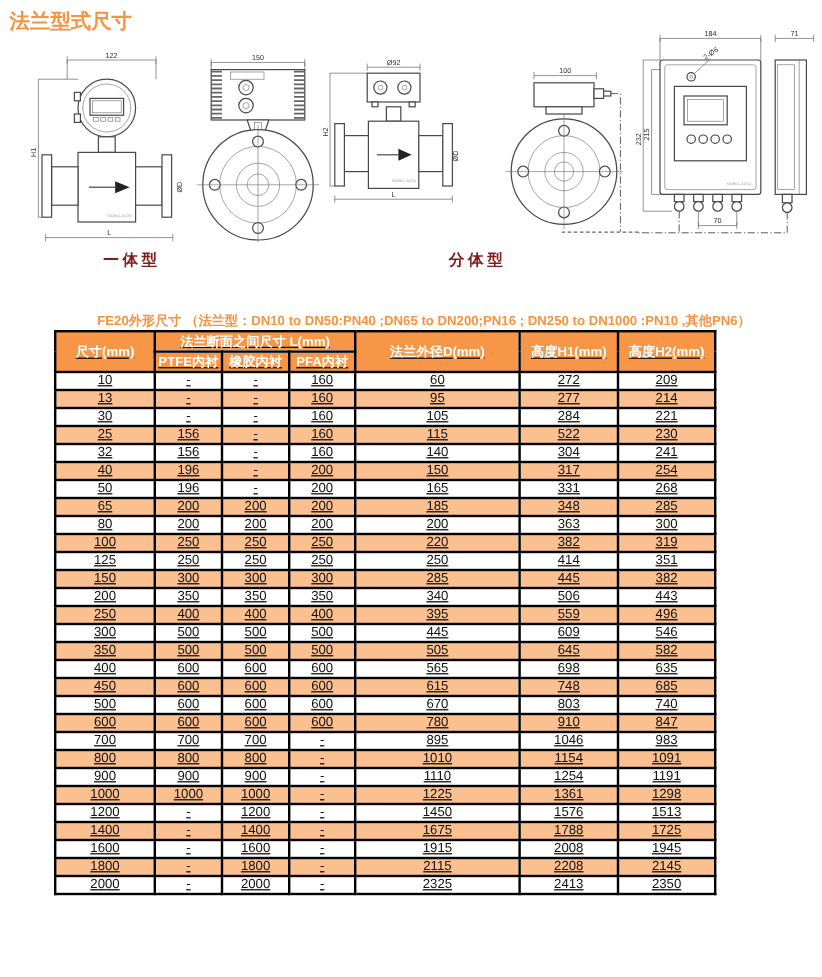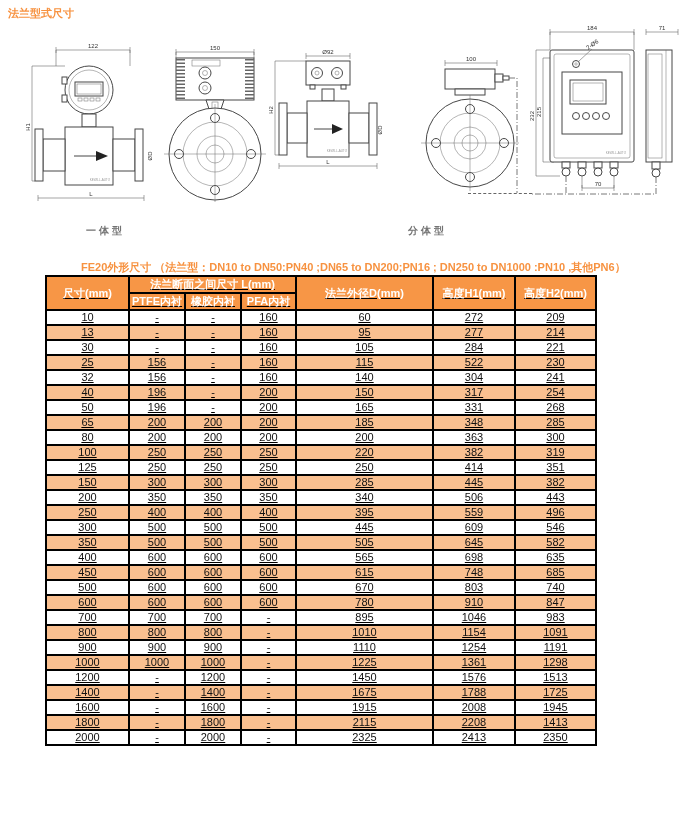--- a/index.html
+++ b/index.html
@@ -1,29 +1,29 @@
 <!DOCTYPE html>
 <html style="--accent: #F79240; --header-bg: #F79646; --stripe: #FAC090;"><head>
 <meta charset="utf-8">
 <style>
   :root { --accent:#F79240; --header-bg:#F79646; --stripe:#FAC090; }
   * { box-sizing:border-box; }
   body { margin:0; width:685px; height:814px; background:#fff; position:relative; overflow:hidden;
          font-family:"Liberation Sans","DejaVu Sans",sans-serif; }
-  .page-title { position:absolute; left:8px; top:6px; font-size:11px; font-weight:bold; color:var(--accent); margin:0; }
+  .page-title { position:absolute; left:8px; top:6px; font-size:17px; font-weight:bold; color:var(--accent); margin:0; }
   svg.draw { position:absolute; overflow:visible; }
   .ln { fill:none; stroke:#474747; stroke-width:1; }
   .fw { fill:#fff; stroke:#474747; stroke-width:1; }
   .thin { fill:none; stroke:#6a6a6a; stroke-width:0.5; }
   .dim { stroke:#6a6a6a; stroke-width:0.6; fill:none; }
   .dt { font-size:6px; fill:#333; }
   .tiny { font-size:3px; fill:#999; }
   .rib { stroke:#666; stroke-width:9; stroke-dasharray:1.5 2; fill:none; }
   .cable { stroke:#555; stroke-width:0.8; fill:none; stroke-dasharray:6 2 1 2; }
-  .type-label { position:absolute; font-size:10px; font-weight:600; color:#737373; letter-spacing:3px;margin-top:16px; }
+  .type-label { position:absolute; font-size:13px; font-weight:600; color:#7f1d1d; letter-spacing:3px; }
   .caption { position:absolute; left:46px; top:260px; font-size:11px; font-weight:bold; color:var(--accent); white-space:nowrap;padding-left:35px; }
   .cable-link { position:absolute; left:468px; top:193px; width:64px; border-top:1px dashed #666; }
   table.dims { position:absolute; left:45px; top:275px; border-collapse:collapse; table-layout:fixed;text-decoration:underline; }
   table.dims th, table.dims td { border:2px solid #000; text-align:center; font-size:11px; padding:0; overflow:hidden; }
   table.dims th { background:var(--header-bg); color:#fff; height:17px; font-weight:bold; }
   table.dims td { height:15px; color:#111; line-height:1; }
   table.dims tr.stripe td { background:var(--stripe); }
 </style>
 </head>
 <body>
@@ -157,21 +157,21 @@
     <circle class="fw" cx="55" cy="54" r="4.5"></circle>
       <circle class="fw" cx="55" cy="122" r="4.5"></circle>
     <circle class="fw" cx="21" cy="88" r="4.5"></circle>
       <circle class="fw" cx="89" cy="88" r="4.5"></circle>
     <line class="thin" x1="6" y1="88" x2="104" y2="88"></line>
       <line class="thin" x1="55" y1="40" x2="55" y2="136"></line>
   </g>
   <polyline class="cable" points="94,23 102,23 102,138"></polyline>
 </svg>
 
-<div class="type-label" style="left:408px;top:208px">分体型</div>
+<div class="type-label" style="left:374px;top:208px">分体型</div>
 
 <div class="cable-link"></div>
 
 <svg class="draw" style="left:530px;top:24px" width="152" height="182" viewBox="0 0 152 182">
   <line class="dim" x1="20" y1="8" x2="104" y2="8"></line>
     <line class="dim" x1="20" y1="5" x2="20" y2="11"></line>
     <line class="dim" x1="104" y1="5" x2="104" y2="11"></line>
   <line class="dim" x1="20" y1="8" x2="20" y2="26"></line>
     <line class="dim" x1="104" y1="8" x2="104" y2="26"></line>
   <text class="dt" x="62" y="6" text-anchor="middle">184</text>
@@ -500,21 +500,21 @@
         <td>2008</td>
         <td>1945</td>
       </tr>
       <tr class="stripe">
         <td>1800</td>
         <td>-</td>
         <td>1800</td>
         <td>-</td>
         <td>2115</td>
         <td>2208</td>
-        <td>1413</td>
+        <td>2145</td>
       </tr>
       <tr>
         <td>2000</td>
         <td>-</td>
         <td>2000</td>
         <td>-</td>
         <td>2325</td>
         <td>2413</td>
         <td>2350</td>
       </tr>

